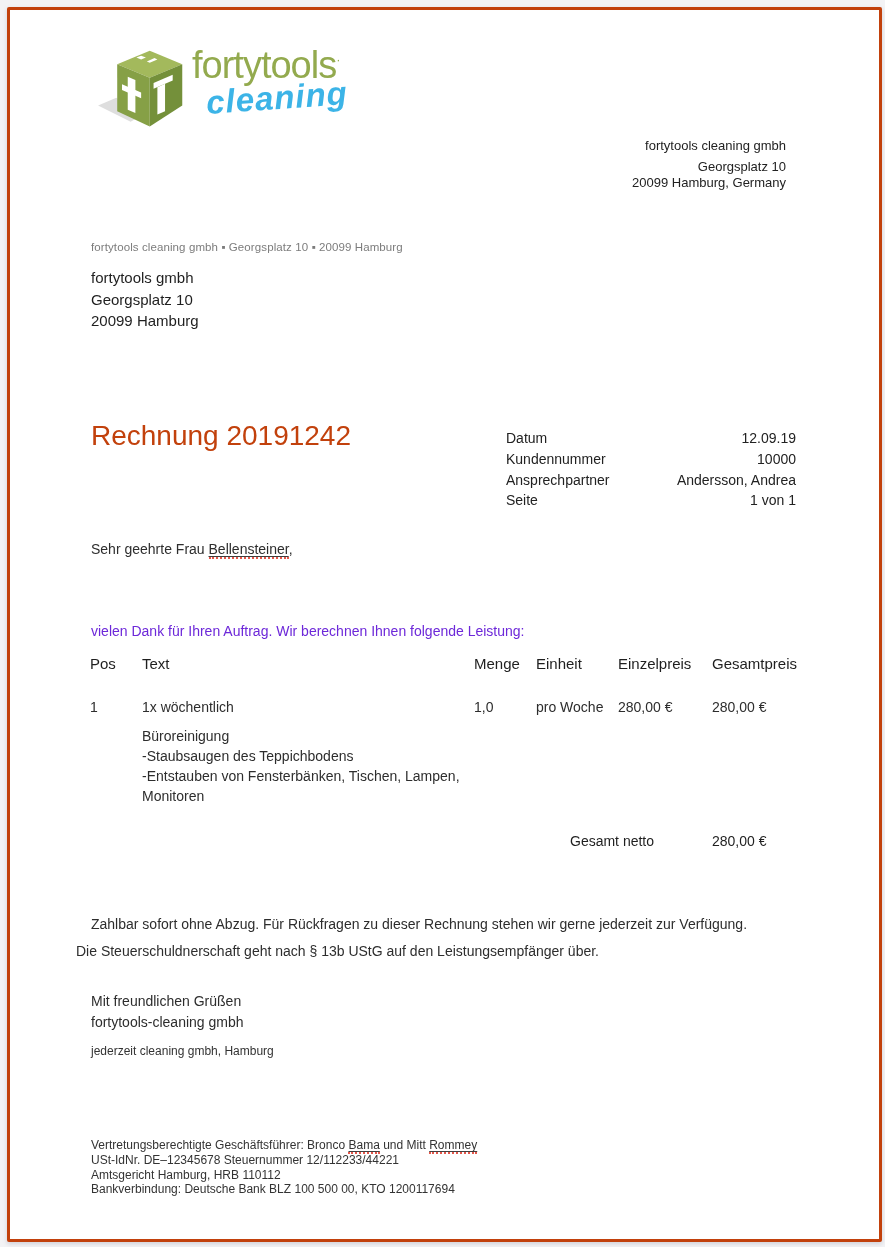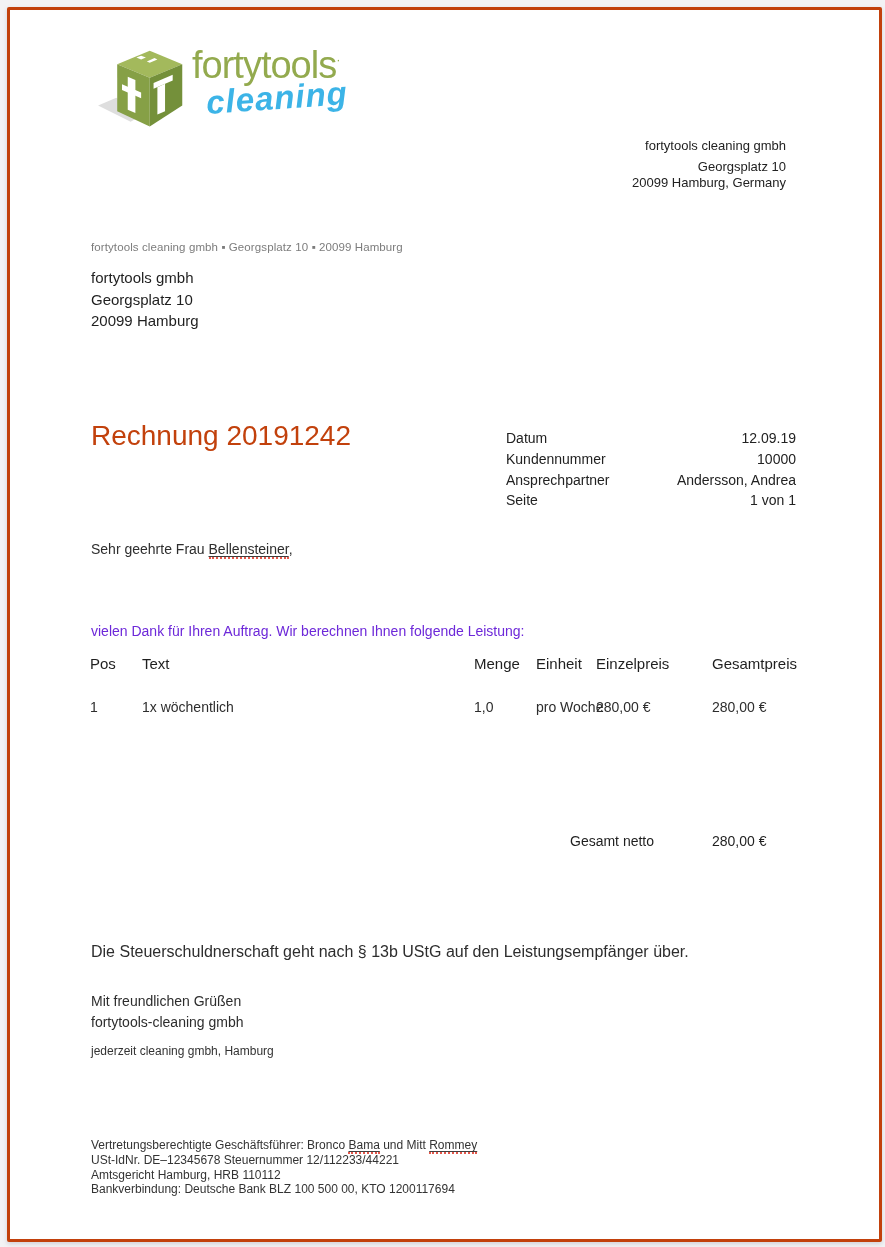--- a/index.html
+++ b/index.html
@@ -63,28 +63,28 @@
     text-decoration-color:#3f3f3f;
     text-decoration-thickness:1px;
     text-underline-offset:2px;
     border-bottom:2px dotted #e4574b;
   }
 
   
   .th{font-size:15px;color:#1f1f1f;top:645px;}
   .td{font-size:14px;color:#2d2d2d;top:689px;}
   .col-pos{left:80px;} .col-text{left:132px;} .col-menge{left:464px;}
-  .col-einheit{left:526px;} .col-einzel{left:586px;text-align:center;} .col-gesamt{left:702px;}
+  .col-einheit{left:526px;} .col-einzel{left:608px;text-align:center;} .col-gesamt{left:702px;}
   .item-desc{left:132px;top:716px;font-size:14px;line-height:20px;color:#2d2d2d;}
 
   .total-label{left:560px;top:823px;font-size:14px;color:#1f1f1f;}
   .total-value{left:702px;top:823px;font-size:14px;color:#1f1f1f;}
 
   .closing-1{left:81px;top:906px;font-size:14px;}
-  .closing-2{left:81px;top:933px;font-size:16px;}
+  .closing-2{left:66px;top:933px;font-size:14px;}
   .signoff{left:81px;top:981px;font-size:14px;line-height:20.5px;}
   .company-footer{left:81px;top:1034px;font-size:12px;color:#333;}
 
   .footer-block{left:81px;top:1128px;font-size:12px;line-height:14.8px;color:#333;}
 </style>
 </head>
 <body>
 
 <div class="sheet">
 
@@ -157,24 +157,31 @@
   <div class="abs th col-einzel">Einzelpreis</div>
   <div class="abs th col-gesamt">Gesamtpreis</div>
 
   <div class="abs td col-pos">1</div>
   <div class="abs td col-text">1x wöchentlich</div>
   <div class="abs td col-menge">1,0</div>
   <div class="abs td col-einheit">pro Woche</div>
   <div class="abs td col-einzel">280,00 €</div>
   <div class="abs td col-gesamt">280,00 €</div>
 
+  <div class="abs item-desc">
+    <div>Büroreinigung</div>
+    <div>-Staubsaugen des Teppichbodens</div>
+    <div>-Entstauben von Fensterbänken, Tischen, Lampen,</div>
+    <div>Monitoren</div>
+  </div>
 
   <div class="abs total-label">Gesamt netto</div>
   <div class="abs total-value">280,00 €</div>
 
+  <div class="abs closing-1">Zahlbar sofort ohne Abzug. Für Rückfragen zu dieser Rechnung stehen wir gerne jederzeit zur Verfügung.</div>
   <div class="abs closing-2">Die Steuerschuldnerschaft geht nach § 13b UStG auf den Leistungsempfänger über.</div>
 
   <div class="abs signoff">
     <div>Mit freundlichen Grüßen</div>
     <div>fortytools-cleaning gmbh</div>
   </div>
 
   <div class="abs company-footer">jederzeit cleaning gmbh, Hamburg</div>
 
   <div class="abs footer-block">

